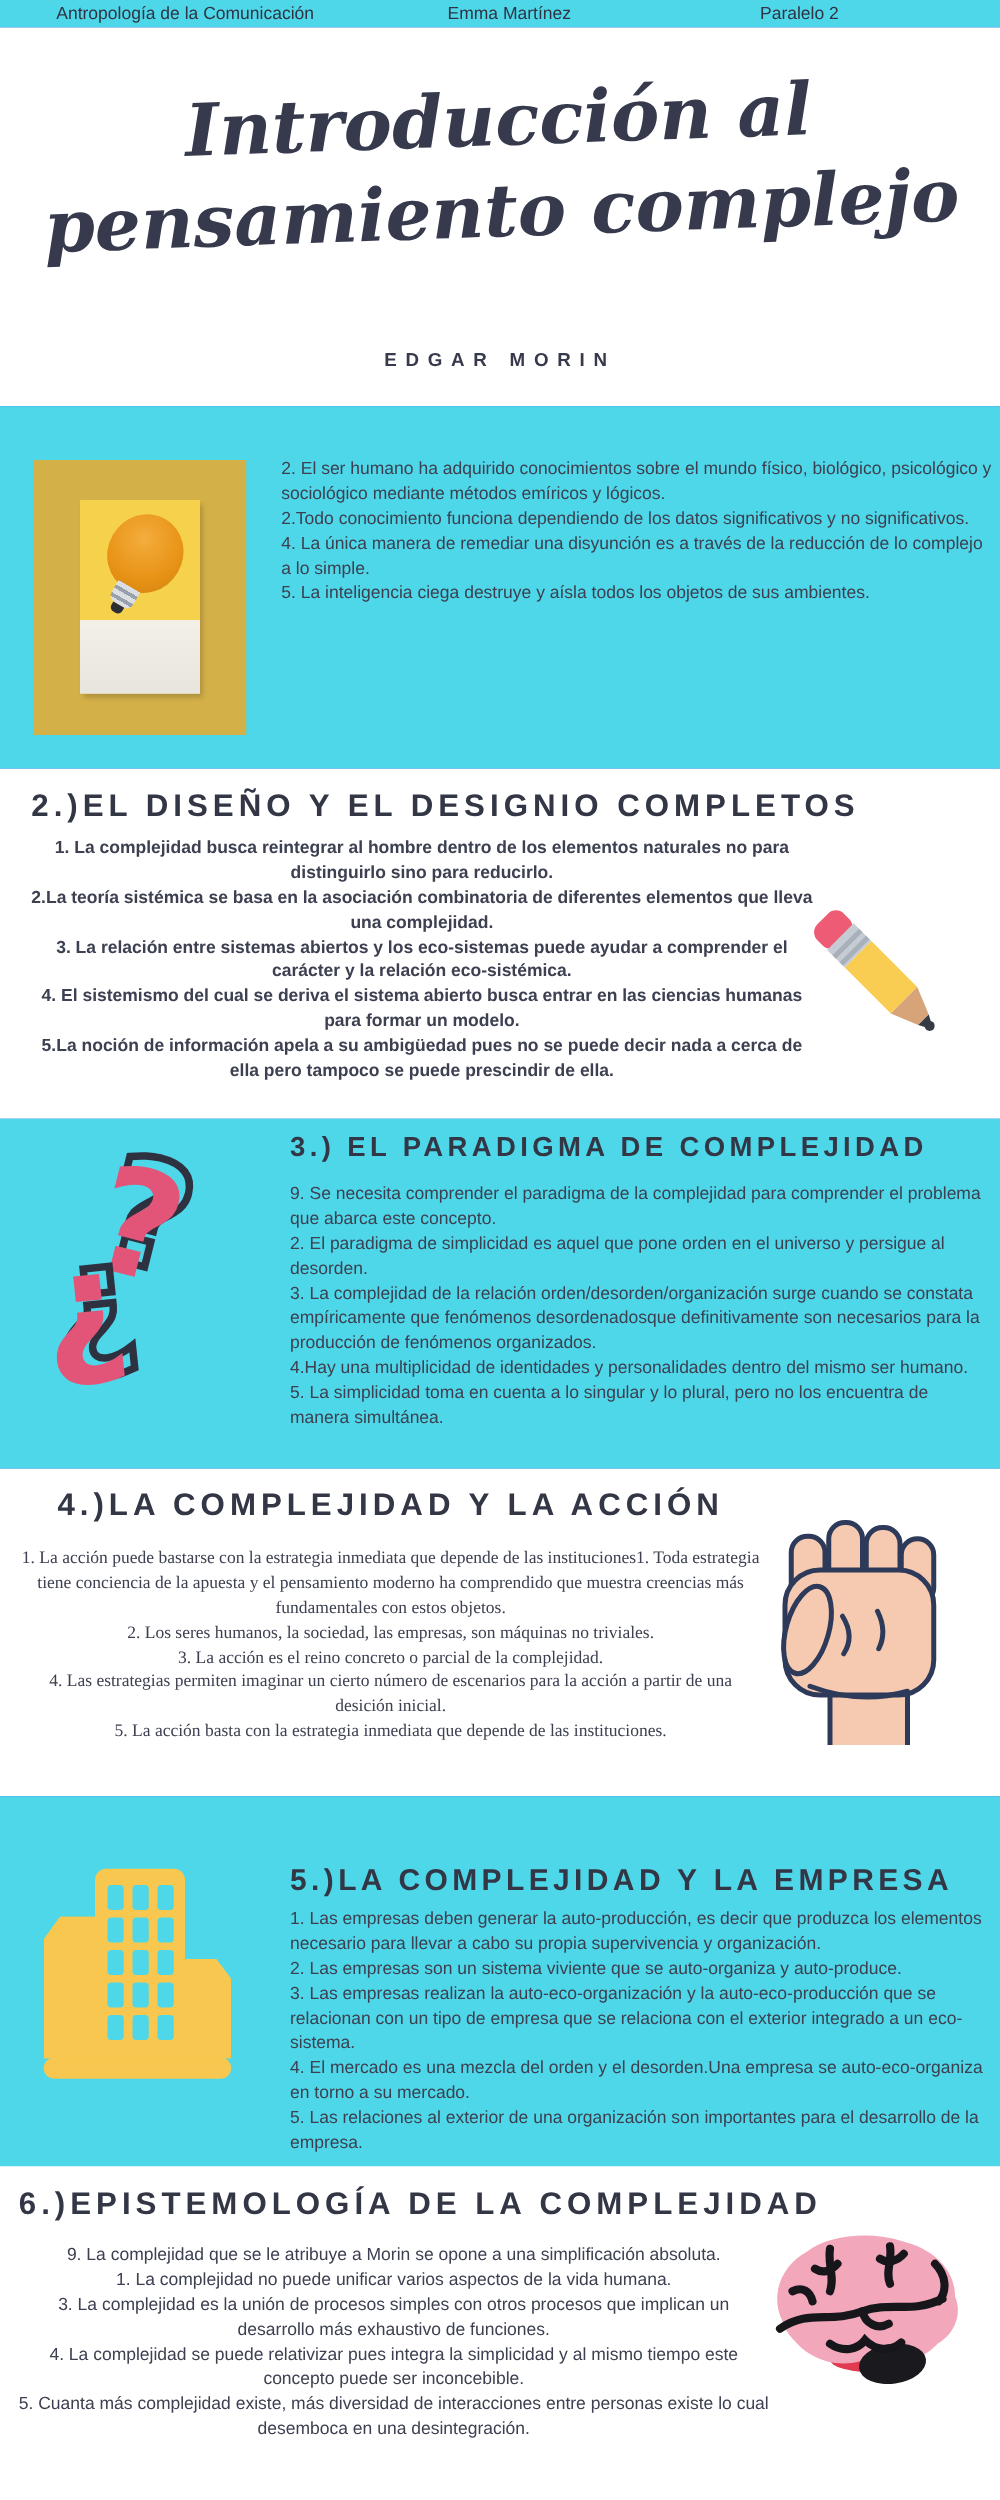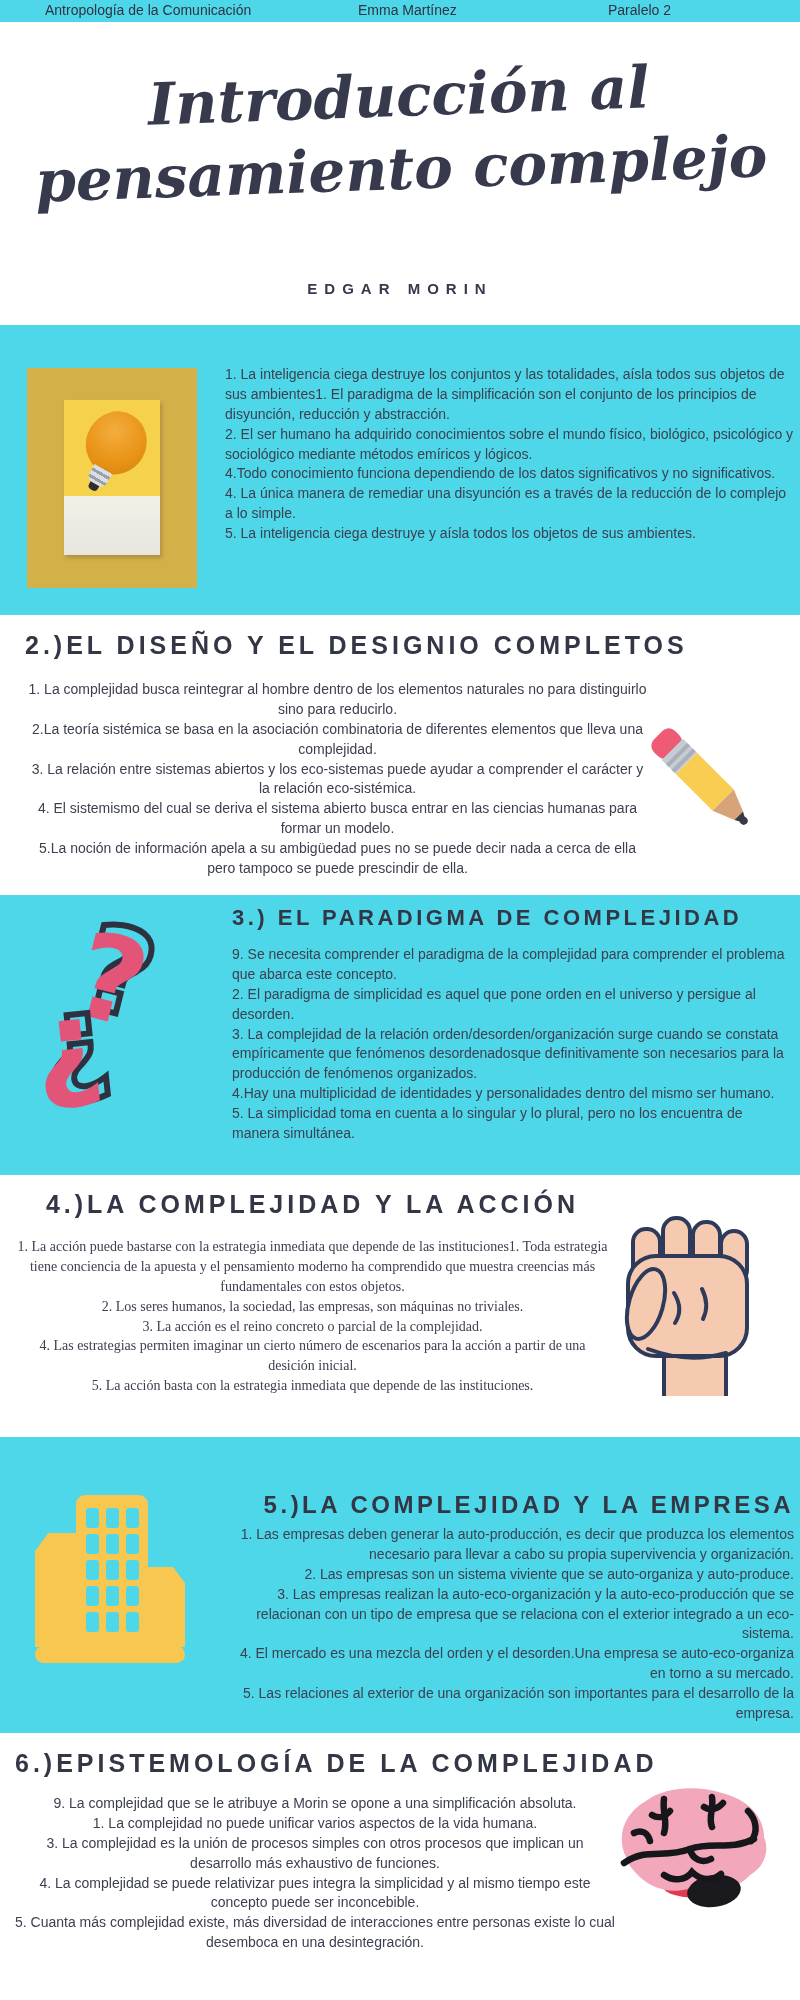--- a/index.html
+++ b/index.html
@@ -30,33 +30,33 @@
   .sec-body p { margin:0; }
 
   .s1 { top:325px; height:290px; }
   .s1 .content { position:absolute; left:225px; top:27px; width:572px; }
   .s1 .sec-title { font-size:23px; }
   .s1 .sec-body { margin-top:13px; }
 
   .s2 { top:615px; height:280px; }
   .s2 .content { position:absolute; left:25px; top:16px; width:625px; }
   .s2 .sec-title { font-size:25px; letter-spacing:4px; }
-  .s2 .sec-body { margin-top:20px; }
+  .s2 .sec-body { margin-top:8px;font-weight:bold; }
 
   .s3 { top:895px; height:280px; }
   .s3 .content { position:absolute; left:232px; top:10px; width:560px; }
   .s3 .sec-title { font-size:22px; }
   .s3 .sec-body { margin-top:14px; }
 
   .s4 { top:1175px; height:262px; }
   .s4 .content { position:absolute; left:15px; top:15px; width:595px; }
   .s4 .sec-title { font-size:25px; letter-spacing:4px; }
   .s4 .sec-body { margin-top:18px;font-family:Liberation Serif, serif; }
 
-  .s5 { top:1437px; height:332px;text-align:right; }
+  .s5 { top:1437px; height:332px; }
   .s5 .content { position:absolute; left:232px; top:54px; width:562px; }
   .s5 .sec-title { font-size:24px; }
   .s5 .sec-body { margin-top:6px; }
 
   .s6 { top:1733px; height:267px; }
   .s6 .content { position:absolute; left:15px; top:16px; width:600px; }
   .s6 .sec-title { font-size:25px; letter-spacing:4px; }
   .s6 .sec-body { margin-top:16px; }
 
   
@@ -121,23 +121,22 @@
     <div class="photo">
       <div class="photo-card"></div>
       <div class="bulb">
         <div class="bulb-glass"></div>
         <div class="bulb-base"></div>
         <div class="bulb-tip"></div>
       </div>
     </div>
     <div class="content">
       <div class="sec-body">
-        <p>1. La inteligencia ciega destruye los conjuntos y las totalidades, aísla todos sus objetos de sus ambientes1. El paradigma de la simplificación son el conjunto de los principios de disyunción, reducción y abstracción.</p>
         <p>2. El ser humano ha adquirido conocimientos sobre el mundo físico, biológico, psicológico y sociológico mediante métodos emíricos y lógicos.</p>
-        <p>4.Todo conocimiento funciona dependiendo de los datos significativos y no significativos.</p>
+        <p>2.Todo conocimiento funciona dependiendo de los datos significativos y no significativos.</p>
         <p>4. La única manera de remediar una disyunción es a través de la reducción de lo complejo a lo simple.</p>
         <p>5. La inteligencia ciega destruye y aísla todos los objetos de sus ambientes.</p>
       </div>
     </div>
   </div>
 
   <div class="section white s2">
     <div class="content">
       <div class="sec-title">2.)EL DISEÑO Y EL DESIGNIO COMPLETOS</div>
       <div class="sec-body">

